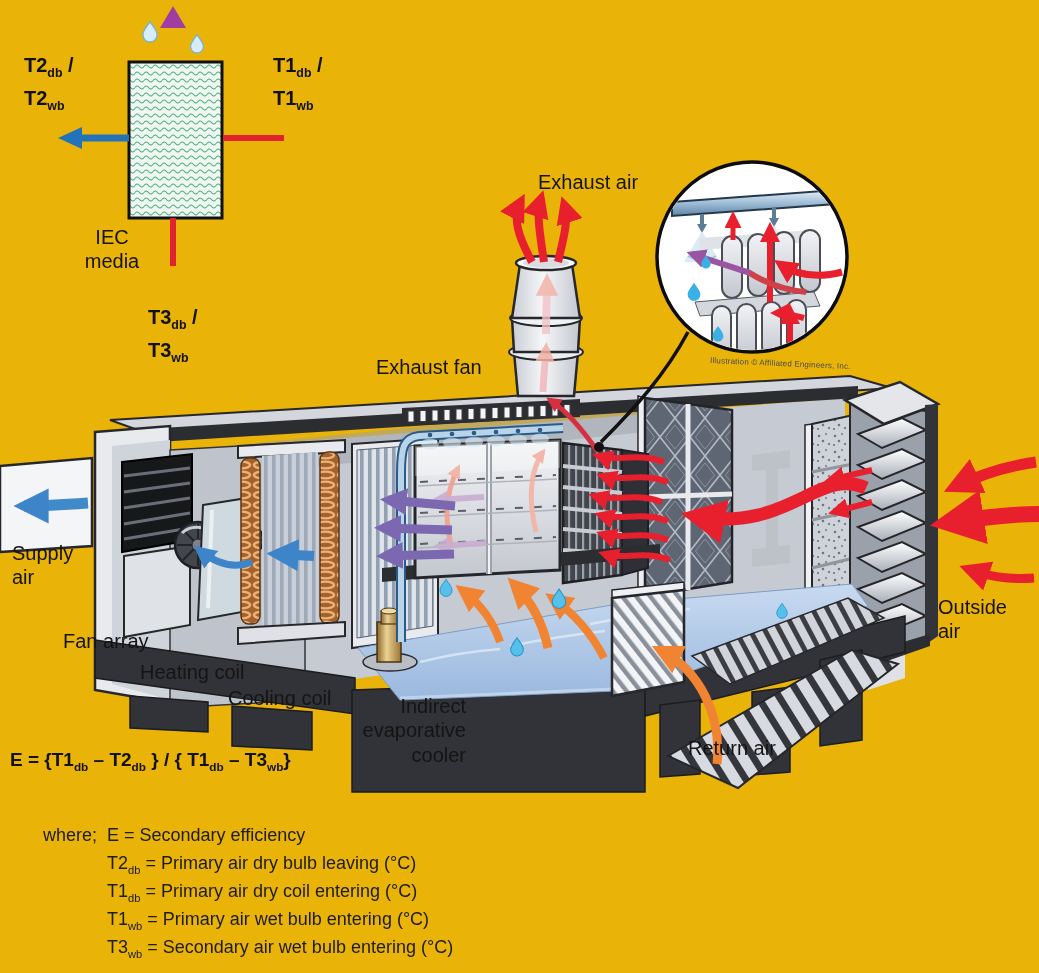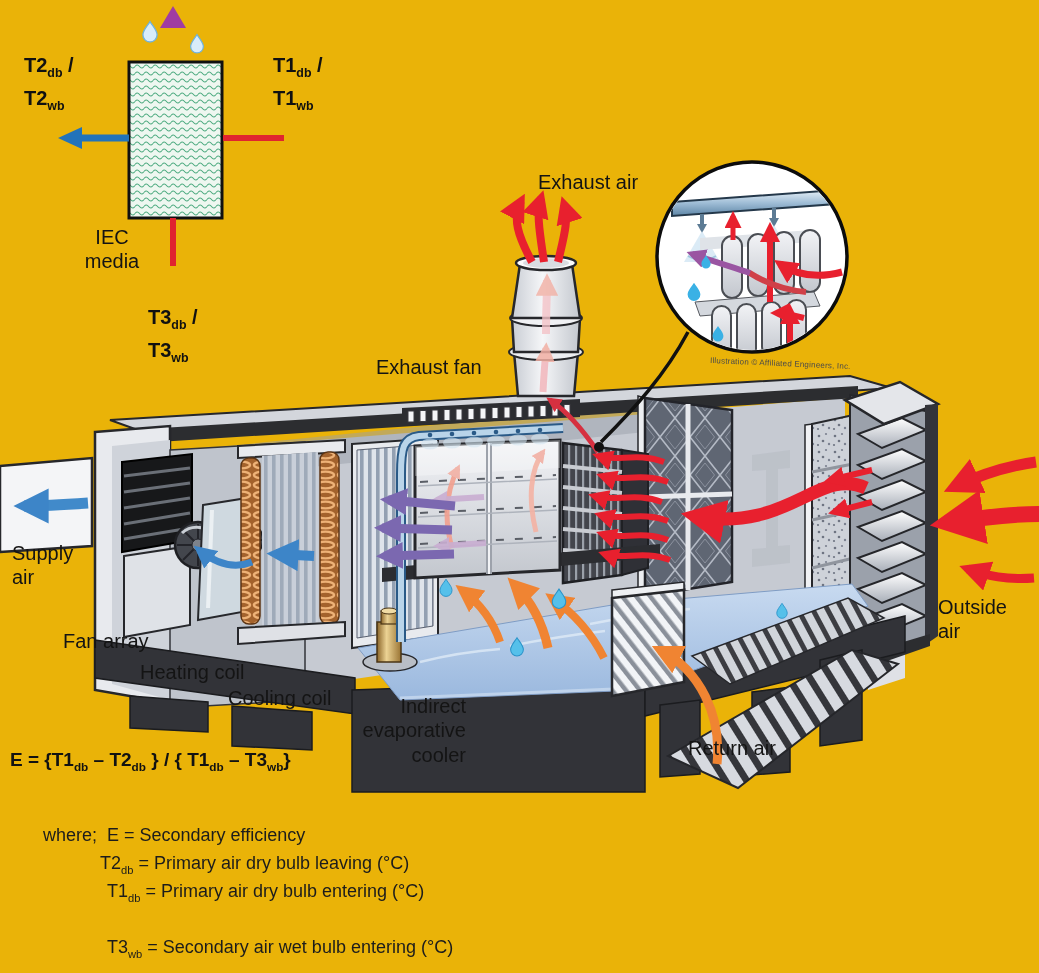--- a/index.html
+++ b/index.html
@@ -438,17 +438,18 @@
 <div class="lbl" style="left:140px;top:660px;">Heating coil</div>
 <div class="lbl" style="left:228px;top:686px;">Cooling coil</div>
 <div class="lbl wrap right" style="left:338px;top:694px;width:128px;">Indirect evaporative cooler</div>
 <div class="lbl" style="left:644px;top:736px;padding-left:44px;">Return air</div>
 <div class="lbl wrap" style="left:938px;top:595px;width:84px;">Outside air</div>
 <div class="credit" style="left:710px;top:359px;">Illustration © Affiliated Engineers, Inc.</div>
 
 <div class="eq" style="left:10px;top:749px;"><span>E = {T1</span><sub>db</sub><span> – T2</span><sub>db</sub><span> } / { T1</span><sub>db</sub><span> – T3</span><sub>wb</sub><span>}</span></div>
 <div class="def" style="left:10px;top:825px;margin-left:33px;">where;</div>
 <div class="def" style="left:107px;top:825px;"><span>E</span><sub></sub><span> = Secondary efficiency</span></div>
-<div class="def" style="left:100px;top:853px;"><span>T2</span><sub>db</sub><span> = Primary air dry bulb leaving (°C)</span></div>
-<div class="def" style="left:107px;top:881px;"><span>T1</span><sub>db</sub><span> = Primary air dry bulb entering (°C)</span></div>
+<div class="def" style="left:107px;top:853px;"><span>T2</span><sub>db</sub><span> = Primary air dry bulb leaving (°C)</span></div>
+<div class="def" style="left:107px;top:881px;"><span>T1</span><sub>db</sub><span> = Primary air dry coil entering (°C)</span></div>
+<div class="def" style="left:107px;top:909px;"><span>T1</span><sub>wb</sub><span> = Primary air wet bulb entering (°C)</span></div>
 <div class="def" style="left:107px;top:937px;"><span>T3</span><sub>wb</sub><span> = Secondary air wet bulb entering (°C)</span></div>
 
 </div>
 
 </body></html>

